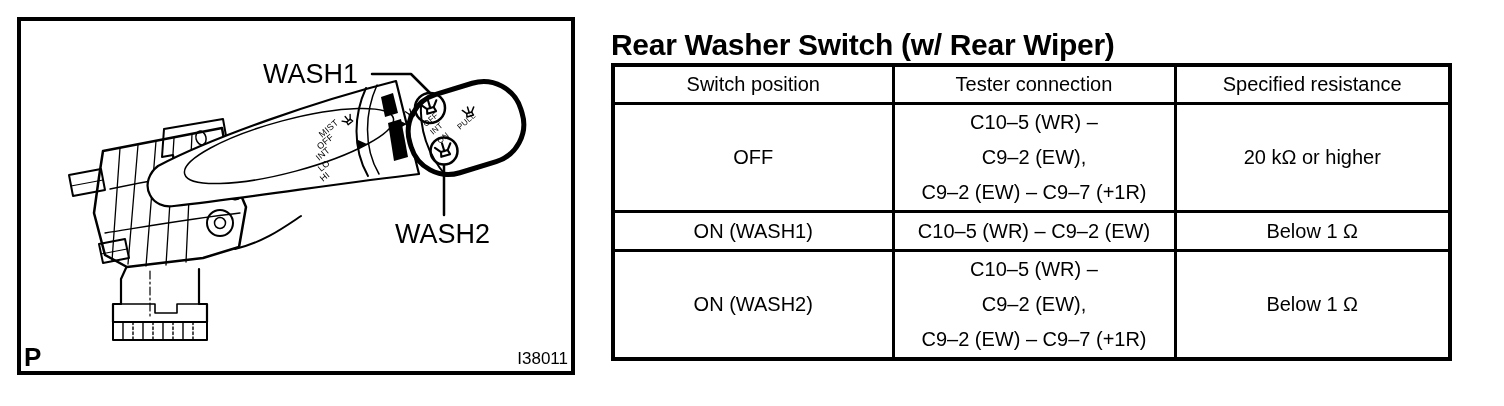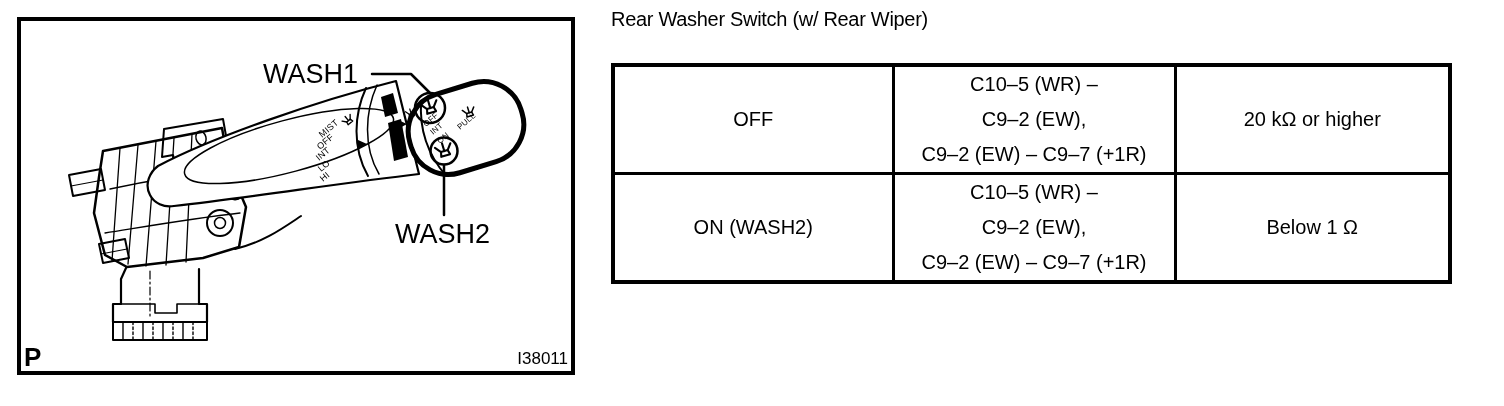--- a/index.html
+++ b/index.html
@@ -12,22 +12,22 @@
   .figure-box{position:absolute;left:17px;top:17px;width:558px;height:358px;}
   .figure-box svg{display:block;}
   svg text{font-family:"Liberation Sans",sans-serif;fill:#000;}
   .callout{font-size:27px;}
   .corner-letter{font-size:26px;font-weight:bold;}
   .figure-id{font-size:17px;}
   .tiny{font-size:9px;letter-spacing:.2px;}
   .tiny2{font-size:8px;letter-spacing:.2px;}
 
   .section-title{
-    position:absolute;left:611px;top:8px;
-    font-size:20px;font-weight:normal;letter-spacing:-0.3px;
+    position:absolute;left:611px;top:28px;
+    font-size:30px;font-weight:bold;letter-spacing:-0.3px;
     white-space:nowrap;
   }
   table.spec-table{
     position:absolute;left:611px;top:63px;width:837px;
     border-collapse:collapse;table-layout:fixed;
     border:4px solid #000;
   }
   .spec-table th,.spec-table td{
     border:3px solid #000;
     font-size:20px;font-weight:400;
@@ -144,26 +144,36 @@
 
 <div class="section-title">Rear Washer Switch (w/ Rear Wiper)</div>
 
 <table class="spec-table">
   <colgroup>
     <col style="width:280px">
     <col style="width:282px">
     <col style="width:275px">
   </colgroup>
   <tbody>
+    <tr class="row-header">
+      <th>Switch position</th>
+      <th>Tester connection</th>
+      <th>Specified resistance</th>
+    </tr>
     <tr class="row-tall">
       <td>OFF</td>
       <td>C10–5 (WR) –
 C9–2 (EW),
 C9–2 (EW) – C9–7 (+1R)</td>
       <td>20 kΩ or higher</td>
+    </tr>
+    <tr class="row-short">
+      <td>ON (WASH1)</td>
+      <td>C10–5 (WR) – C9–2 (EW)</td>
+      <td>Below 1 Ω</td>
     </tr>
     <tr class="row-tall">
       <td>ON (WASH2)</td>
       <td>C10–5 (WR) –
 C9–2 (EW),
 C9–2 (EW) – C9–7 (+1R)</td>
       <td>Below 1 Ω</td>
     </tr>
   </tbody>
 </table>

